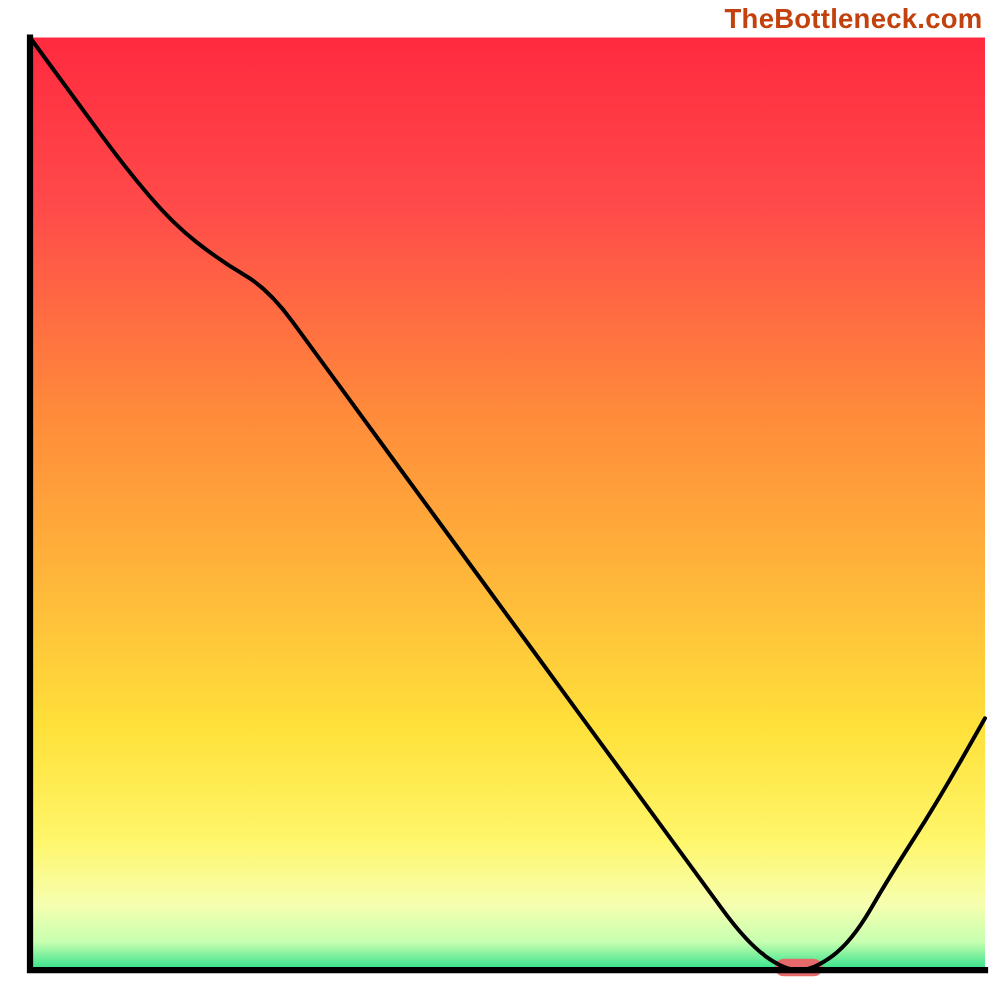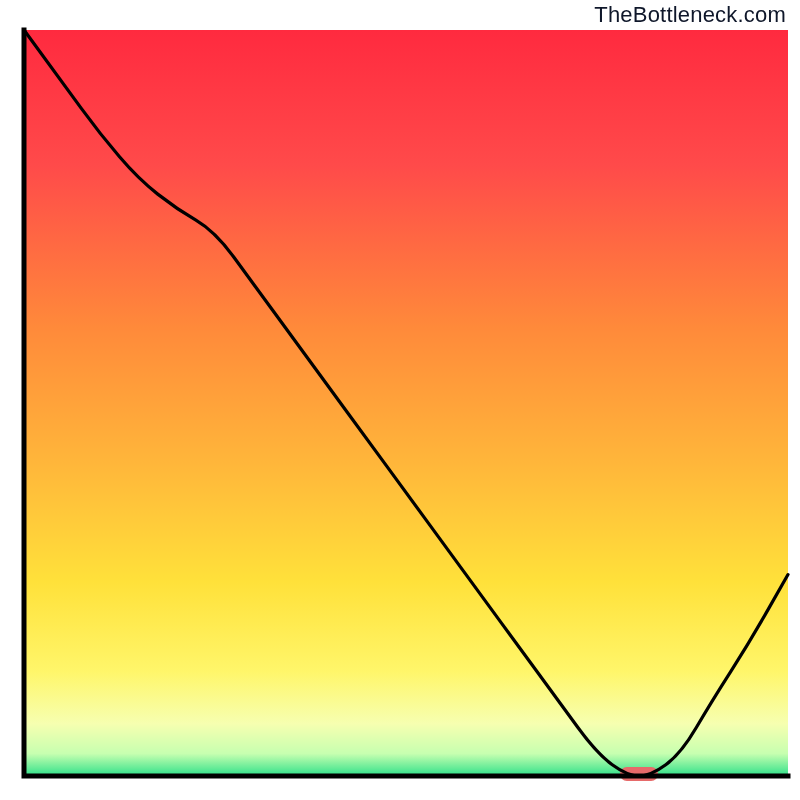--- a/index.html
+++ b/index.html
@@ -14,22 +14,22 @@
   .container {
     position: relative;
     width: 800px;
     height: 800px;
   }
   .watermark {
     position: absolute;
     top: 2px;
     right: 14px;
     font-size: 22px;
-    font-weight: 400;
-    color: #0f172a;
+    font-weight: 700;
+    color: #c2410c;
     letter-spacing: 0.2px;
     z-index: 10;
   }
   svg {
     display: block;
   }
 </style>
 </head>
 <body>
 

